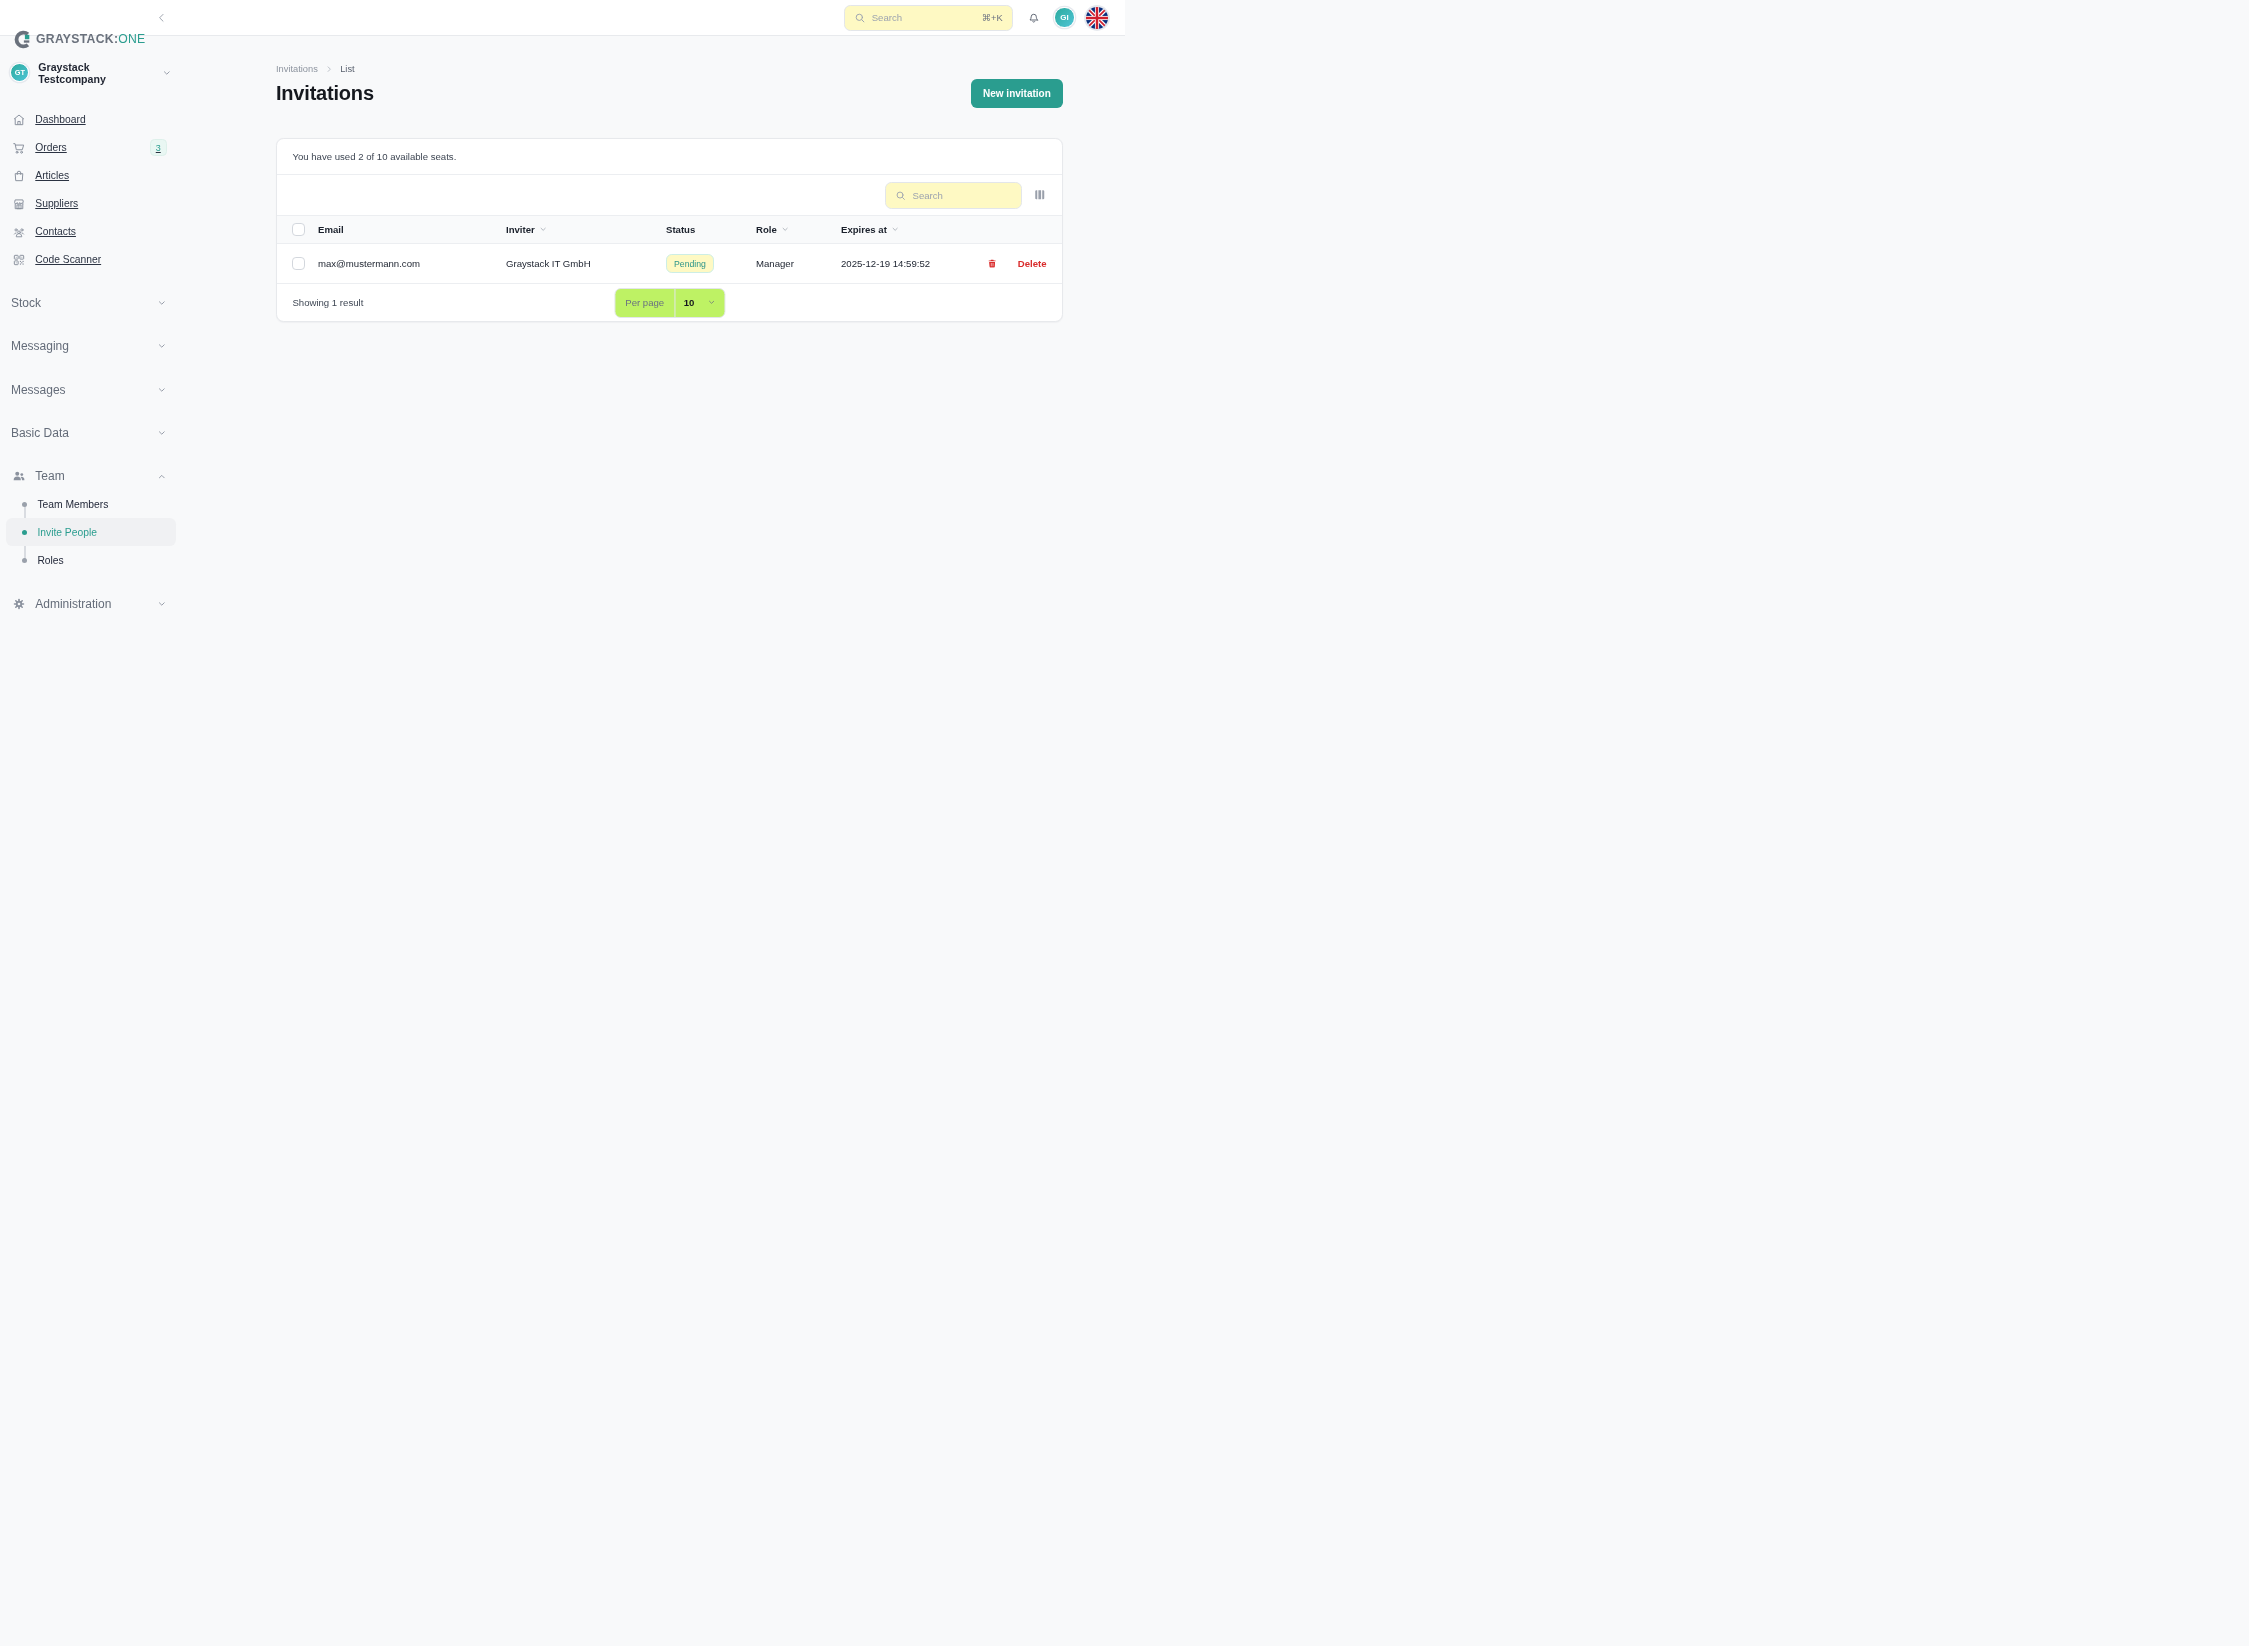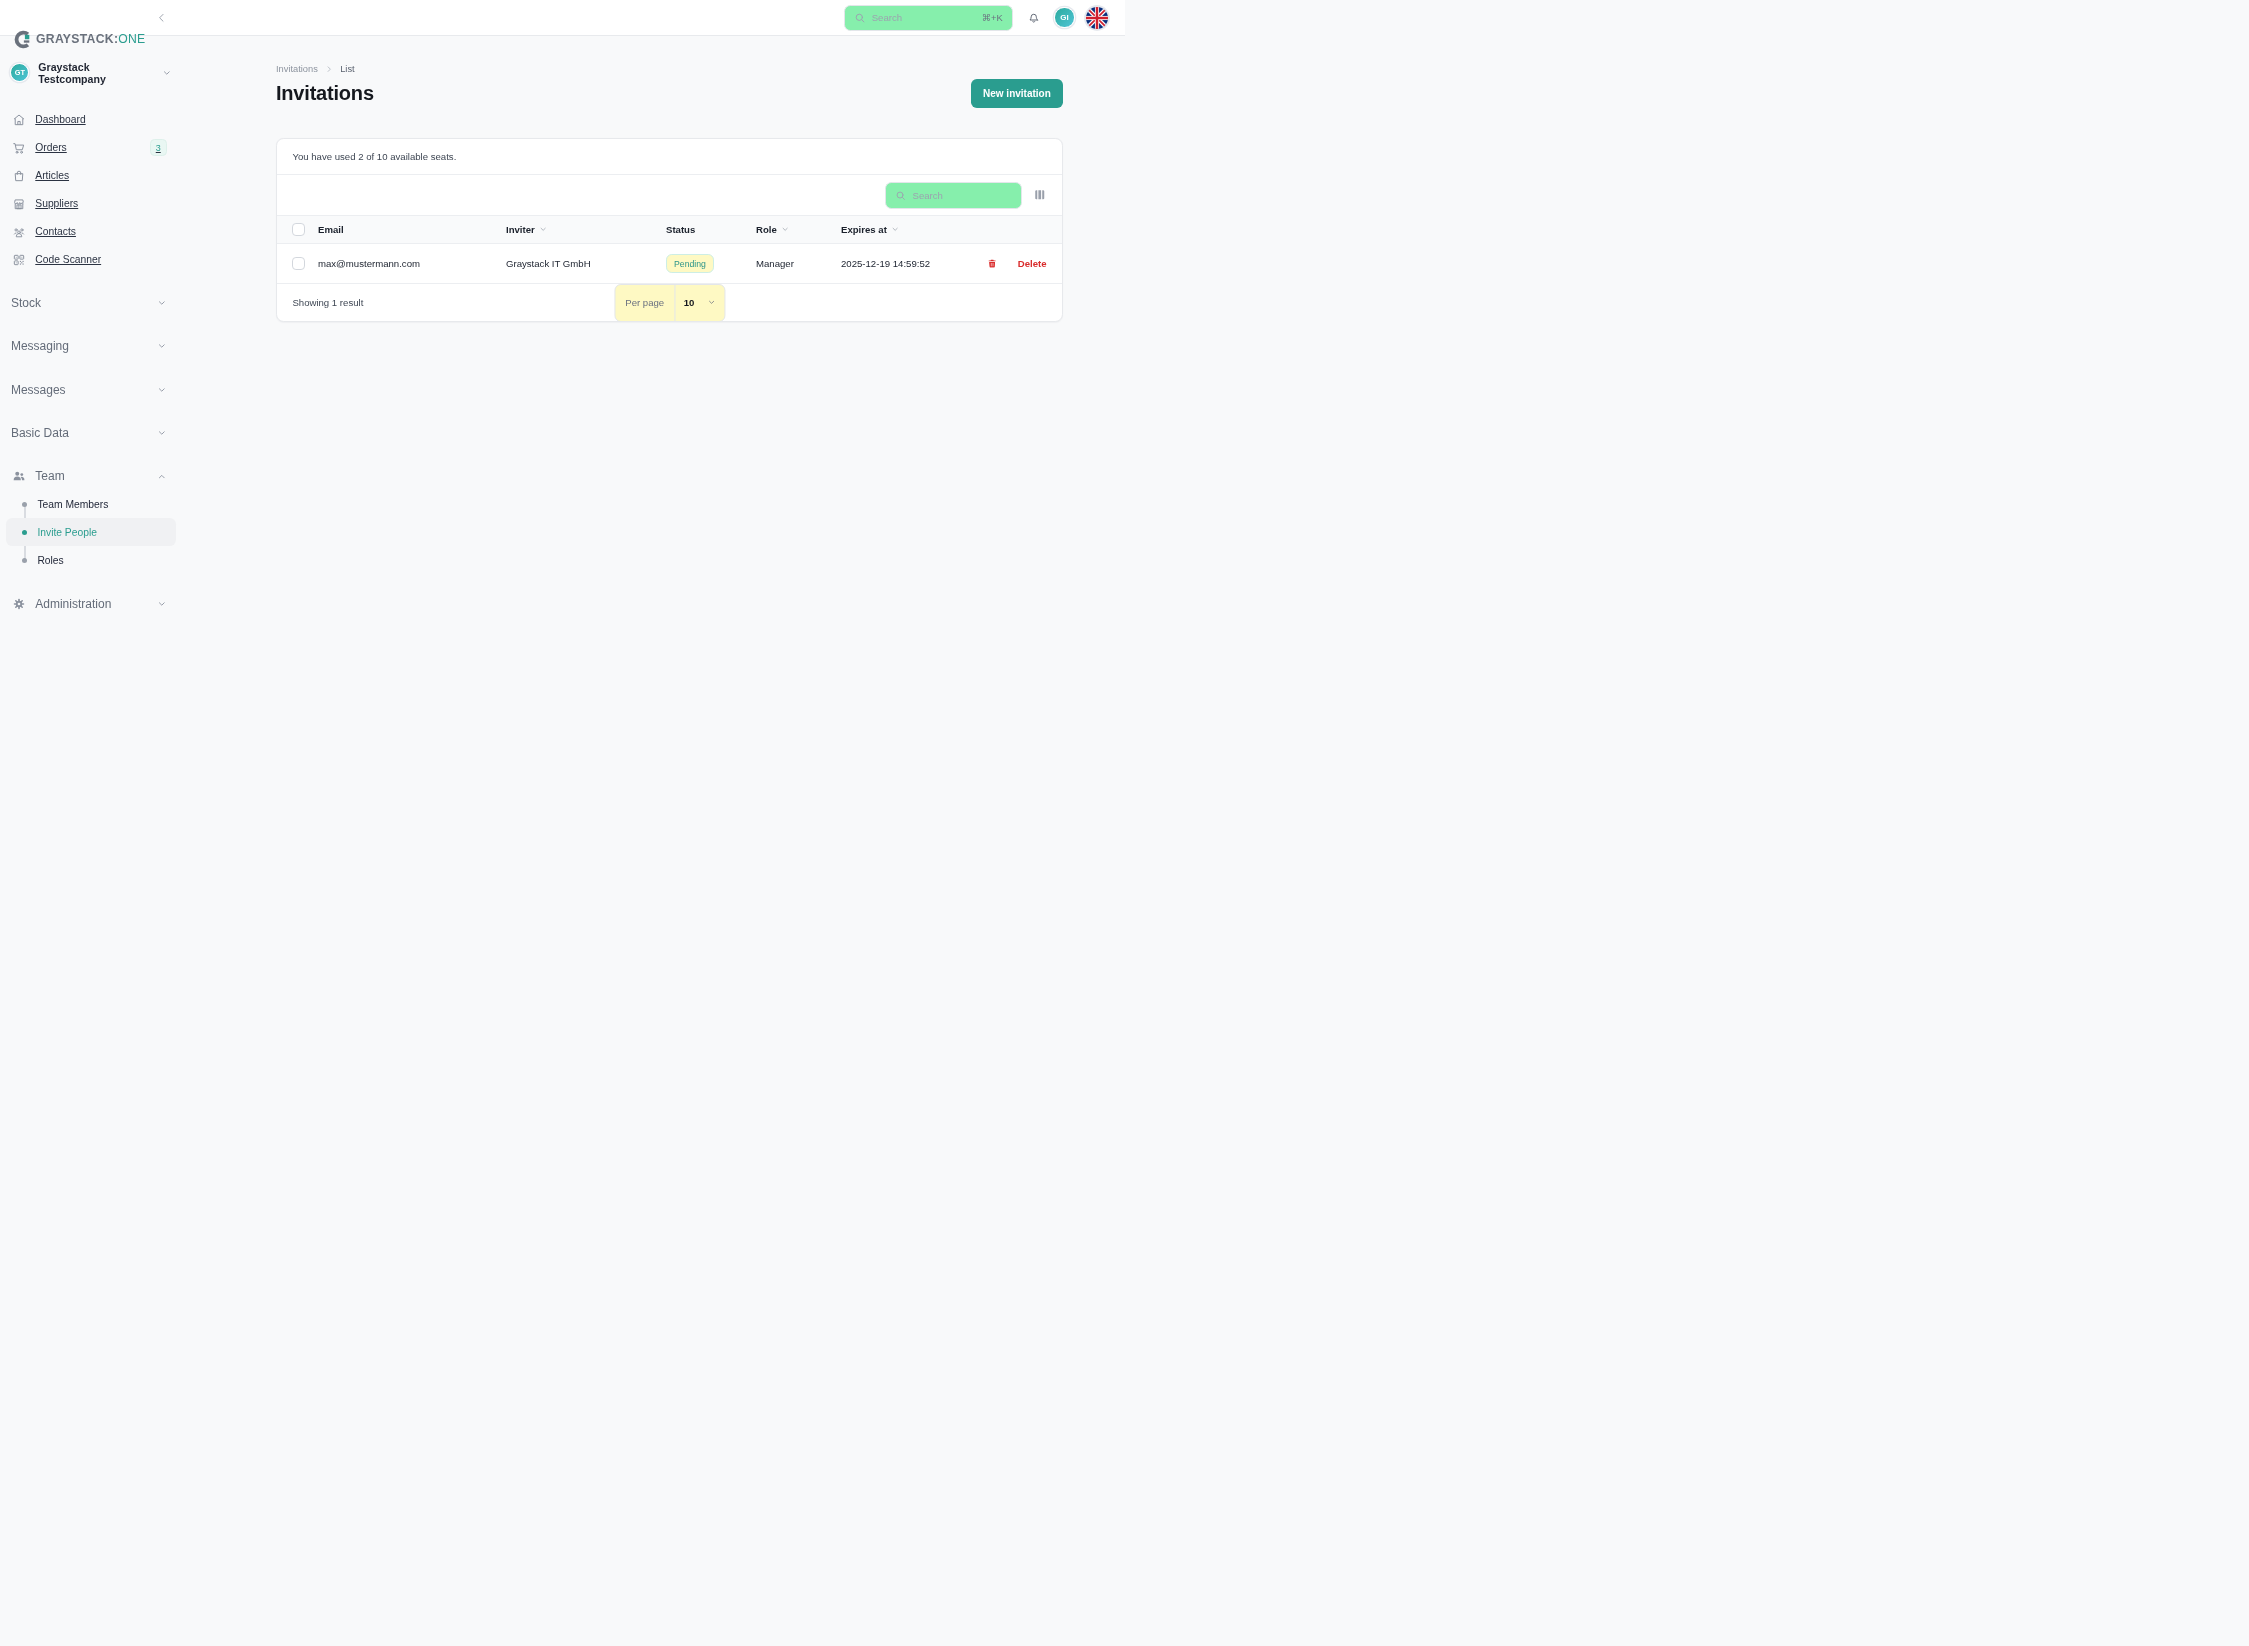--- a/index.html
+++ b/index.html
@@ -14,21 +14,21 @@
     display:flex; align-items:center; justify-content:space-between; padding:0 16.7px 0 14px;
   }
   .topbar-left { display:flex; align-items:center; }
   .logo { display:flex; align-items:center; gap:3px;margin-top:43px; }
   .logo-text { font-size:12.2px; font-weight:800; letter-spacing:0.3px; color:#6a717c; }
   .logo-text .lg-colon { color:#6a717c; font-weight:800; }
   .logo-text .lg-teal { color:#2a9d8f; font-weight:500; }
   .collapse-btn { background:none; border:none; margin-left:10.3px; color:#9aa1ab; display:flex; cursor:pointer; }
   .topbar-right { display:flex; align-items:center; }
   .search-box {
-    display:flex; align-items:center; gap:6.4px; background:#86efac;
+    display:flex; align-items:center; gap:6.4px; background:#fef9c3;
     border:0.6px solid #e3e6ea; border-radius:6.4px; padding:0 9px; color:#9ca3af;
   }
   .topbar-search { width:169px; height:26px; }
   .search-box input {
     border:none; outline:none; flex:1; min-width:0; font-size:9.6px;
     font-family:"Liberation Sans", sans-serif; color:#374151; background:transparent;
   }
   .search-box input::placeholder { color:#9ca3af; }
   .shortcut { color:#6b7280; font-size:9.3px; white-space:nowrap; }
   .bell-btn { background:none; border:none; margin-left:14px; color:#5b6370; display:flex; cursor:pointer; }
@@ -119,22 +119,22 @@
     display:inline-flex; align-items:center; padding:3.2px 7px; border-radius:5.8px;
     background:#fef9c3; border:0.6px solid #cdeee5; color:#2a948a; font-size:8.7px;
   }
   .cell-status { justify-self:start; }
   .cell-actions { display:flex; align-items:center; gap:21px; justify-self:end; padding-right:15.4px;
     color:#d92c2c; font-size:9.6px; font-weight:600; cursor:pointer; }
   .cfooter { height:37px; position:relative; display:flex; align-items:center; padding:0 15.4px;
     font-size:9.6px; color:#3f4754; }
   .pp-control {
     position:absolute; left:50%; transform:translateX(-50%);
-    display:flex; align-items:stretch; height:38px; border:0.6px solid #e3e6ea; border-radius:6.4px;
-    overflow:hidden; background:#fef9c3; cursor:pointer;
+    display:flex; align-items:stretch; height:30px; border:0.6px solid #e3e6ea; border-radius:6.4px;
+    overflow:hidden; background:#bef264; cursor:pointer;
   }
   .pp-label { display:flex; align-items:center; padding:0 10.3px; color:#6b7280; font-size:9.6px;
     border-right:0.6px solid #e3e6ea; }
   .pp-value { display:flex; align-items:center; gap:13px; padding:0 8.3px; color:#15181e;
     font-size:9.6px; font-weight:600; }
   .pp-value .chev { color:#6b7280; }
   svg { display:block; }
 </style>
 </head>
 <body>

